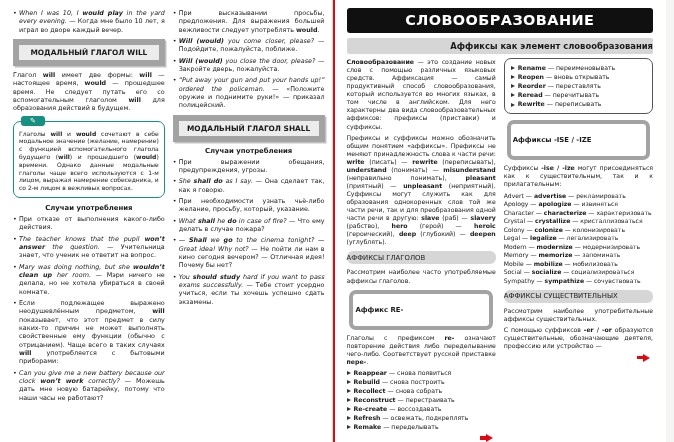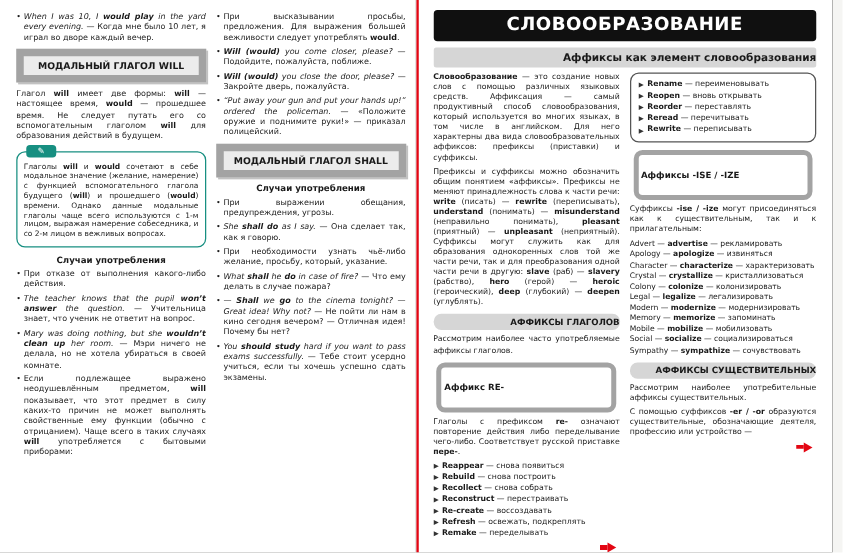--- a/index.html
+++ b/index.html
@@ -45,22 +45,22 @@
   .title-bar {
     background:var(--title-bg,#101010); color:#fff; font-weight:bold;
     font-size:14.5px; letter-spacing:0.4px; text-align:center;
     padding:4px 0 5px; border-radius:3px; margin-bottom:5px;
   }
   .subtitle-bar {
     background:var(--bar-gray,#d6d6d6); font-weight:bold; font-size:8.4px;
     text-align:right; padding:3px 0; border-radius:2px; margin-bottom:4px;
   }
   .graybar {
-    background:var(--bar-gray,#d6d6d6); font-weight:bold; font-size:6.9px;
-    text-align:right; padding:2.5px 0; border-radius:6px; margin:5px 0 4px;
+    background:var(--bar-gray,#d6d6d6); font-weight:normal; font-size:6.9px;
+    text-align:left; padding:2.5px 0; border-radius:6px; margin:5px 0 4px;
   }
   .affix-box {
     border:4px solid #a3a3a3; border-radius:7px; width:88%;
     text-align:left; font-weight:bold; font-size:6.9px;
     padding:12px 2px; margin:5px auto 4px;
   }
   .word-box { border:1px solid #555; border-radius:7px; padding:5px 5px 4px 6px; margin-bottom:6px; }
 
   .arrow-item { position:relative; font-size:6.2px; line-height:1.3; padding-left:7px; margin-bottom:1px; }
   .arrow-item::before {
@@ -91,20 +91,21 @@
         <div class="para">Глагол <b>will</b> имеет две формы: <b>will</b> — настоящее время, <b>would</b> — прошедшее время. Не следует путать его со вспомогательным глаголом <b>will</b> для образования действий в будущем.</div>
         <div class="notebox">
           <span class="noteicon">✎</span>
           <div class="para">Глаголы <b>will</b> и <b>would</b> сочетают в себе модальное значение (желание, намерение) с функцией вспомогательного глагола будущего (<b>will</b>) и прошедшего (<b>would</b>) времени. Однако данные модальные глаголы чаще всего используются с 1-м лицом, выражая намерение собеседника, и со 2-м лицом в вежливых вопросах.</div>
         </div>
         <div class="subhead">Случаи употребления</div>
         <div class="para bullet">При отказе от выполнения какого-либо действия.</div>
         <div class="para bullet"><i>The teacher knows that the pupil <b>won’t answer</b> the question.</i> — Учительница знает, что ученик не ответит на вопрос.</div>
         <div class="para bullet"><i>Mary was doing nothing, but she <b>wouldn’t clean up</b> her room.</i> — Мэри ничего не делала, но не хотела убираться в своей комнате.</div>
         <div class="para bullet">Если подлежащее выражено неодушевлённым предметом, <b>will</b> показывает, что этот предмет в силу каких-то причин не может выполнять свойственные ему функции (обычно с отрицанием). Чаще всего в таких случаях <b>will</b> употребляется с бытовыми приборами:</div>
+        <div class="para bullet"><i>Can you give me a new battery because our clock <b>won’t work</b> correctly?</i> — Можешь дать мне новую батарейку, потому что наши часы не работают?</div>
       </div>
 
       <div class="col">
         <div class="para bullet">При высказывании просьбы, предложения. Для выражения большей вежливости следует употреблять <b>would</b>.</div>
         <div class="para bullet"><i><b>Will (would)</b> you come closer, please?</i> — Подойдите, пожалуйста, поближе.</div>
         <div class="para bullet"><i><b>Will (would)</b> you close the door, please?</i> — Закройте дверь, пожалуйста.</div>
         <div class="para bullet"><i>“Put away your gun and put your hands up!” ordered the policeman.</i> — «Положите оружие и поднимите руки!» — приказал полицейский.</div>
         <div class="modal-header">МОДАЛЬНЫЙ ГЛАГОЛ SHALL</div>
         <div class="subhead">Случаи употребления</div>
         <div class="para bullet">При выражении обещания, предупреждения, угрозы.</div>

